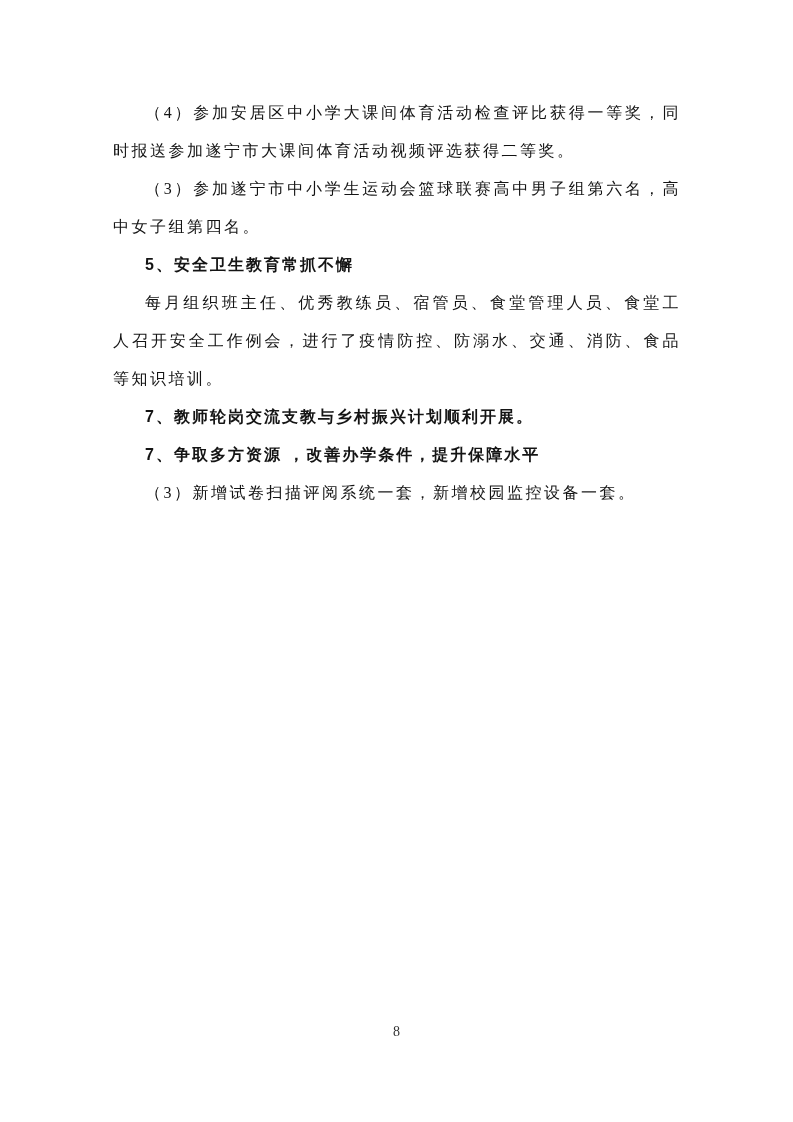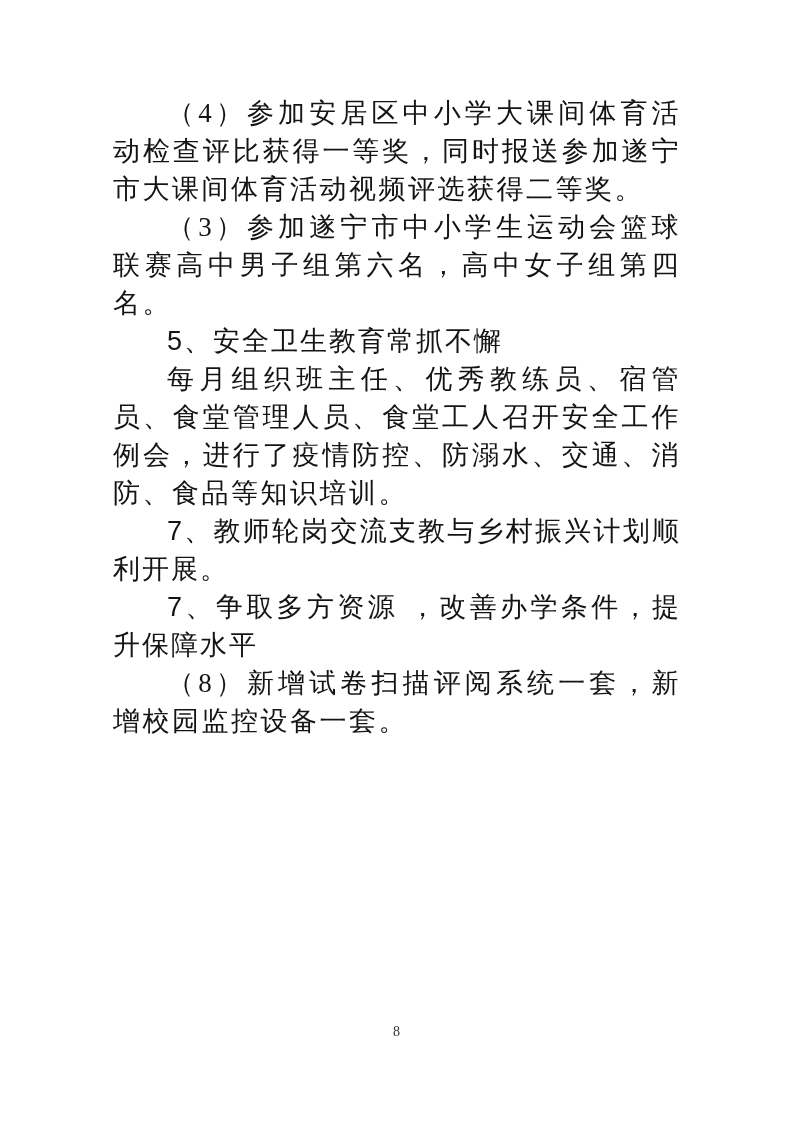--- a/index.html
+++ b/index.html
@@ -17,31 +17,31 @@
     color: #141414;
   }
   .content {
     position: absolute;
     left: 113px;
     top: 94px;
     width: 568px;
   }
   .para {
     margin: 0;
-    font-size: 27px;
+    font-size: 16px;
     line-height: 38px;
     letter-spacing: 2.5px;
     text-indent: 2em;
     text-align: justify;
     text-justify: inter-character;
     text-align-last: left;
     font-weight: 400;
   }
   .heading {
-    font-weight: 400;
+    font-weight: 700;
     font-family: "Liberation Sans", sans-serif;
     letter-spacing: 2px;
   }
   .page-number {
     position: absolute;
     top: 1022px;
     left: 0;
     width: 100%;
     text-align: center;
     font-size: 14px;
@@ -54,16 +54,16 @@
 <body>
 
 <div class="page">
   <div class="content">
     <p class="para">（4）参加安居区中小学大课间体育活动检查评比获得一等奖，同时报送参加遂宁市大课间体育活动视频评选获得二等奖。</p>
     <p class="para">（3）参加遂宁市中小学生运动会篮球联赛高中男子组第六名，高中女子组第四名。</p>
     <p class="para heading">5、安全卫生教育常抓不懈</p>
     <p class="para">每月组织班主任、优秀教练员、宿管员、食堂管理人员、食堂工人召开安全工作例会，进行了疫情防控、防溺水、交通、消防、食品等知识培训。</p>
     <p class="para heading">7、教师轮岗交流支教与乡村振兴计划顺利开展。</p>
     <p class="para heading">7、争取多方资源 ，改善办学条件，提升保障水平</p>
-    <p class="para">（8）新增试卷扫描评阅系统一套，新增校园监控设备一套。</p>
+    <p class="para">（3）新增试卷扫描评阅系统一套，新增校园监控设备一套。</p>
   </div>
   <div class="page-number">8</div>
 </div>
 
 </body></html>

